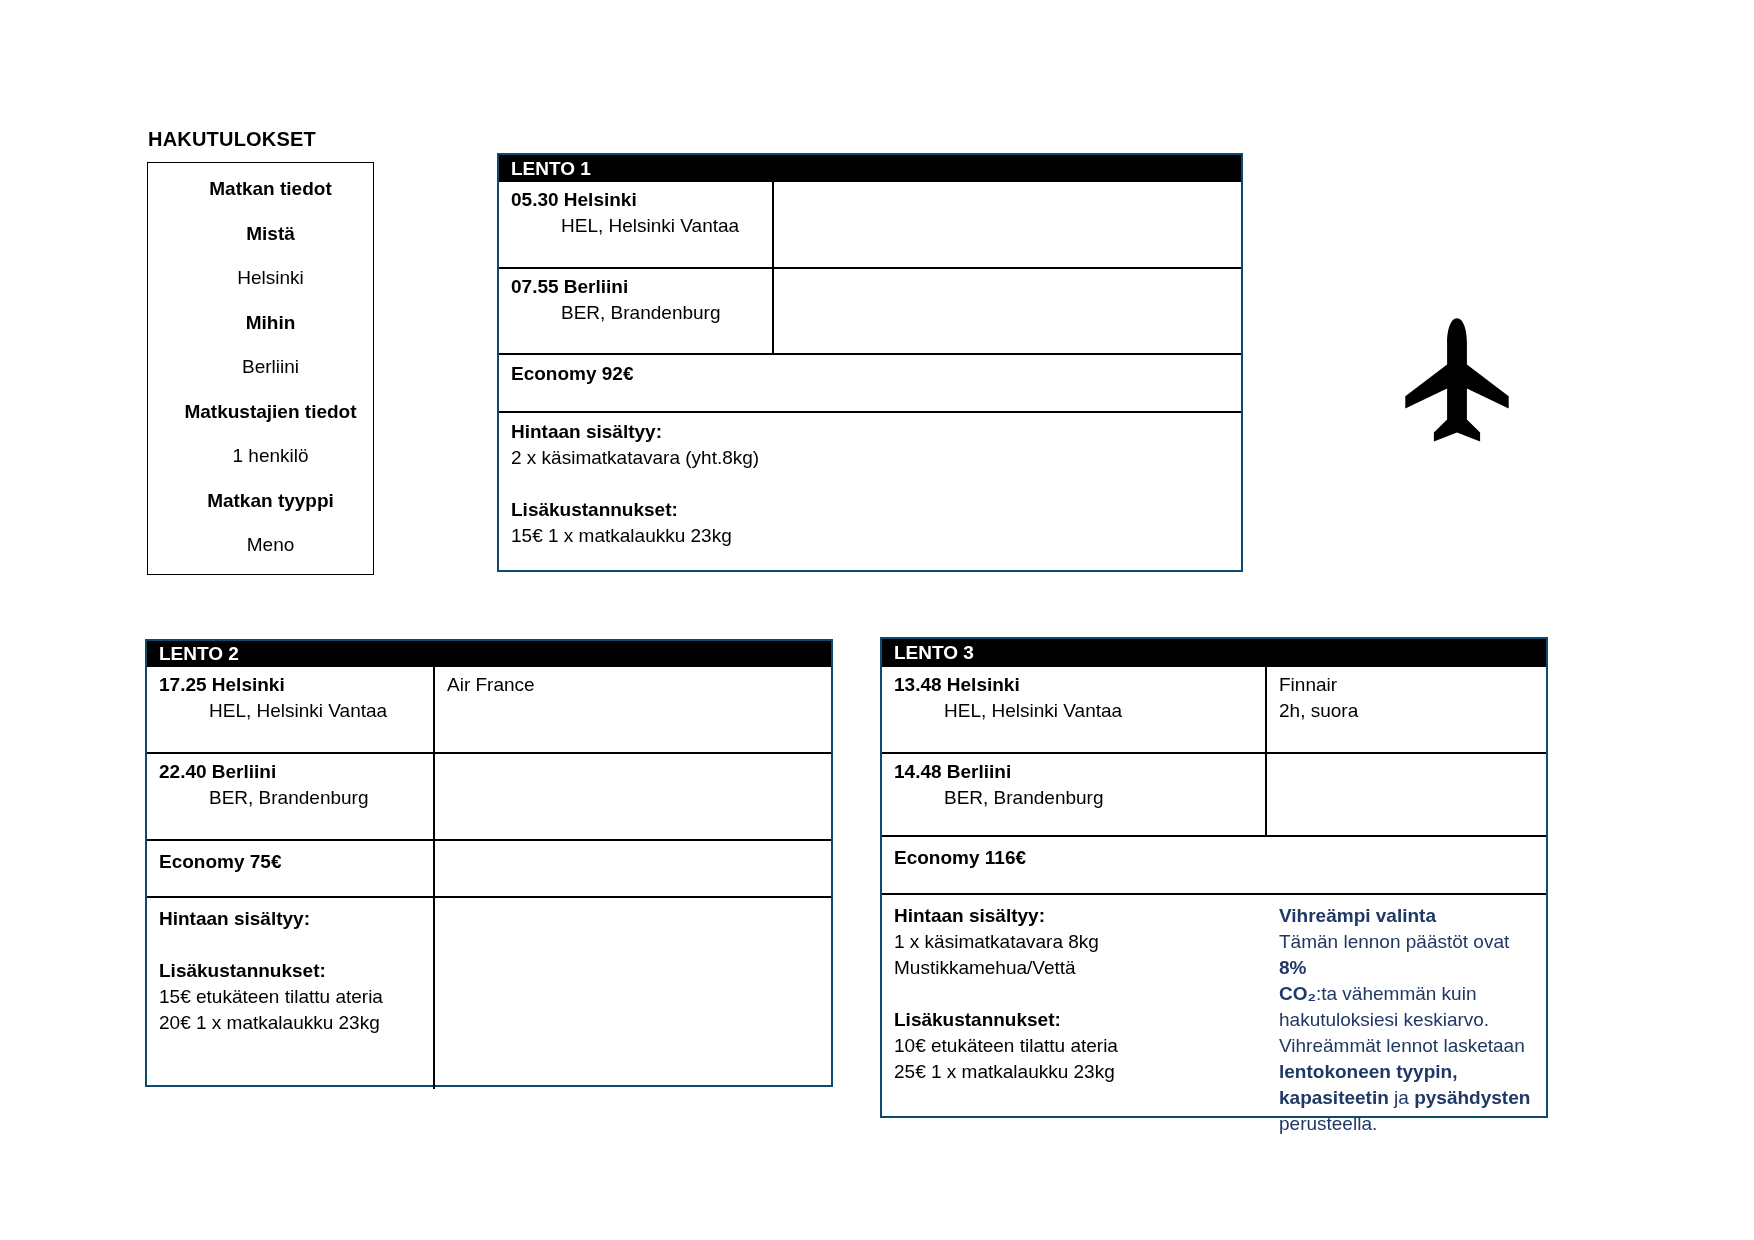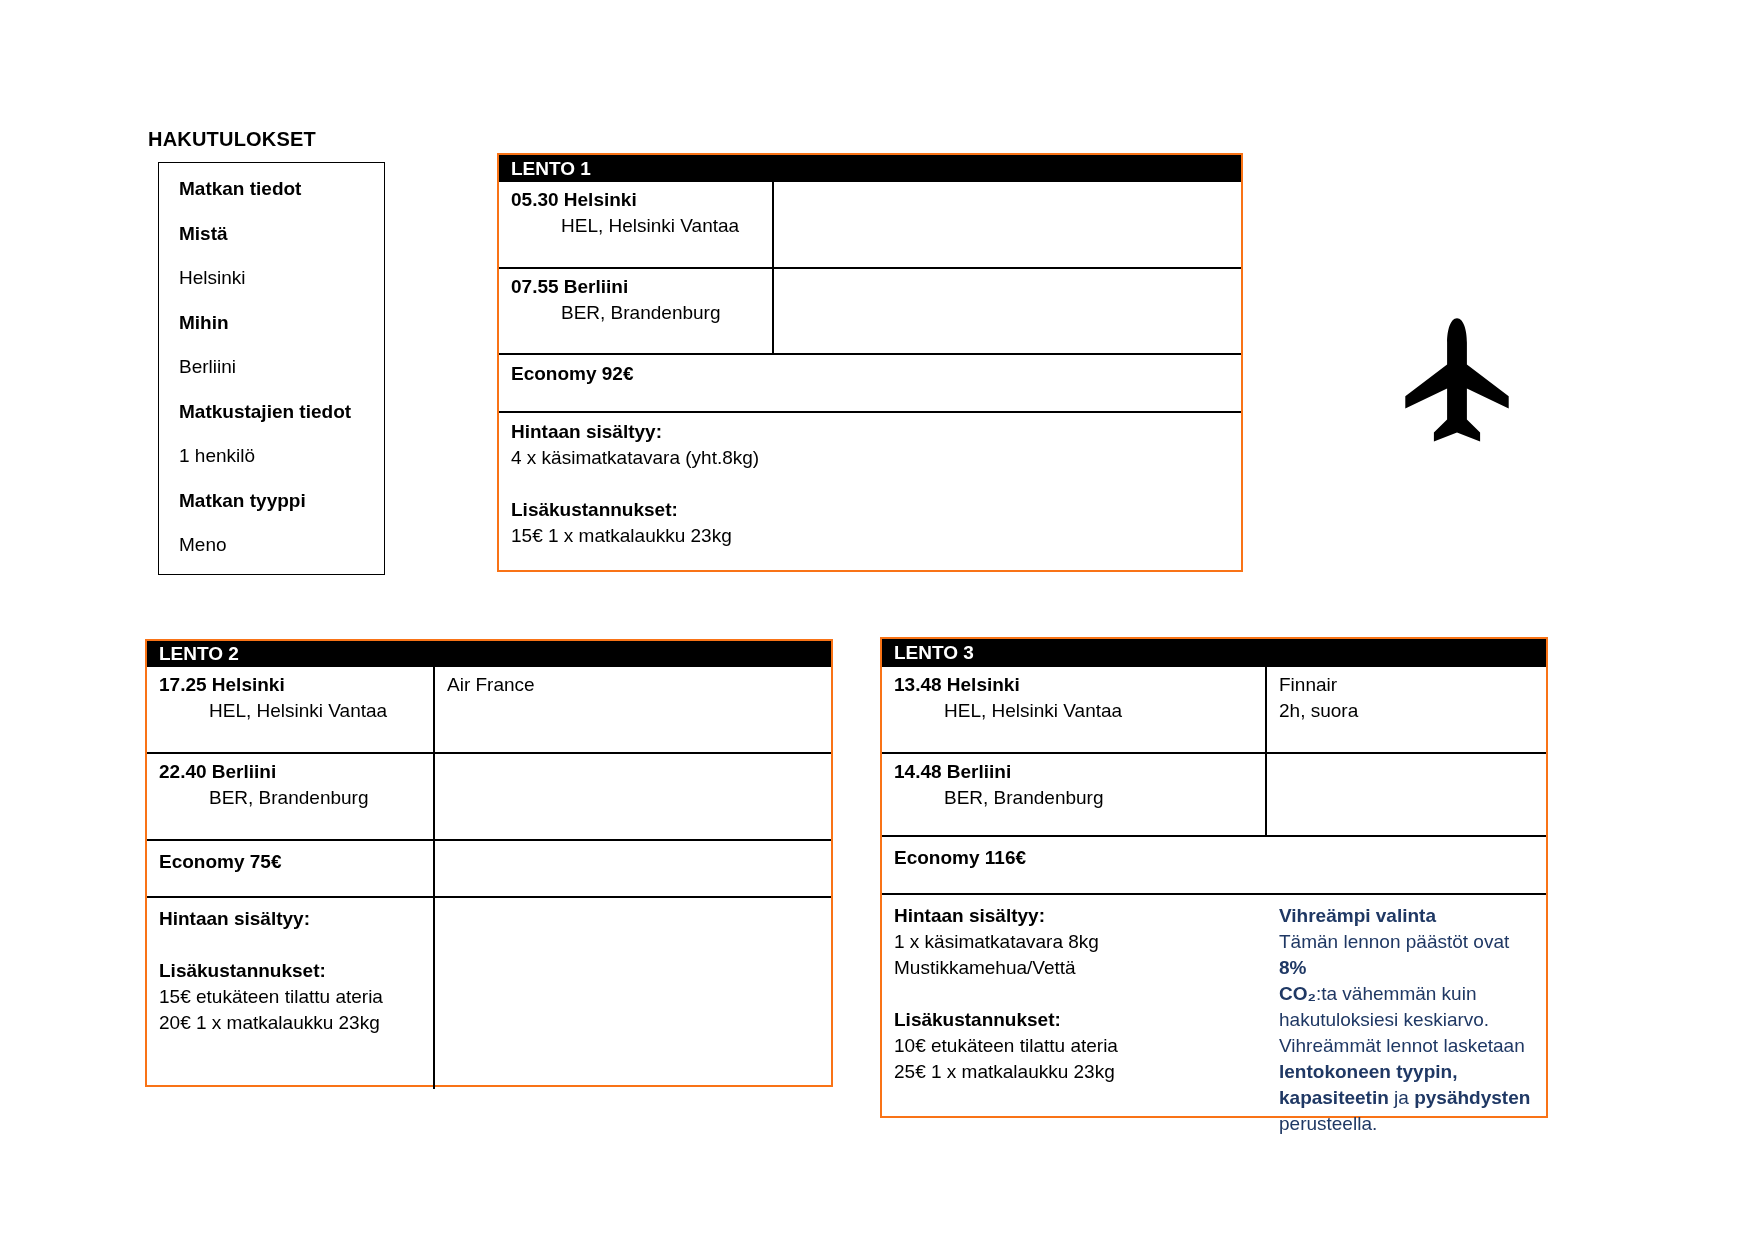--- a/index.html
+++ b/index.html
@@ -4,28 +4,28 @@
 <style>
   * { margin:0; padding:0; box-sizing:border-box; }
   html,body { width:1754px; height:1240px; background:#fff; overflow:hidden;
               font-family:"Liberation Sans", sans-serif; color:#000; }
   .abs { position:absolute; }
 
   
   #page-title { left:148px; top:128px; font-size:20px; font-weight:bold; letter-spacing:0.2px; }
 
   
-  #search-panel { left:158px; top:162px; width:227px; height:413px;
+  #search-panel { left:147px; top:162px; width:227px; height:413px;
                   border:1.5px solid #000; padding:13px 0 0 20px;
-                  display:flex; flex-direction:column; gap:18.5px; }
+                  display:flex; flex-direction:column; gap:18.5px;text-align:center; }
   #search-panel .line { font-size:19px; line-height:26px; height:26px; }
   #search-panel .b { font-weight:bold; }
 
   
-  .card { border:2px solid #f97316; background:#fff; }
+  .card { border:2px solid #0c4a6e; background:#fff; }
   .card .hdr { background:#000; color:#fff; font-weight:bold; font-size:19px;
                padding:3px 12px; display:flex; align-items:center; }
   .row { display:flex; border-top:2px solid #000; }
   .cell { padding:5px 12px; font-size:19px; line-height:26px; }
   .cell .t1 { font-weight:bold; }
   .cell .t2 { padding-left:50px; }
   .divR { border-right:2px solid #000; }
   .price { font-weight:bold; }
   .lbl { font-weight:bold; }
   .blank { height:26px; }
@@ -92,21 +92,21 @@
       <div class="t2">BER, Brandenburg</div>
     </div>
     <div class="cell cr"></div>
   </div>
   <div class="row re">
     <div class="cell price">Economy 92€</div>
   </div>
   <div class="row rb">
     <div class="cell">
       <div class="lbl">Hintaan sisältyy:</div>
-      <div>4 x käsimatkatavara (yht.8kg)</div>
+      <div>2 x käsimatkatavara (yht.8kg)</div>
       <div class="blank"></div>
       <div class="lbl">Lisäkustannukset:</div>
       <div>15€ 1 x matkalaukku 23kg</div>
     </div>
   </div>
 </div>
 
 <div class="abs card" id="card2">
   <div class="hdr">LENTO 2</div>
   <div class="row r1" style="border-top:none">

